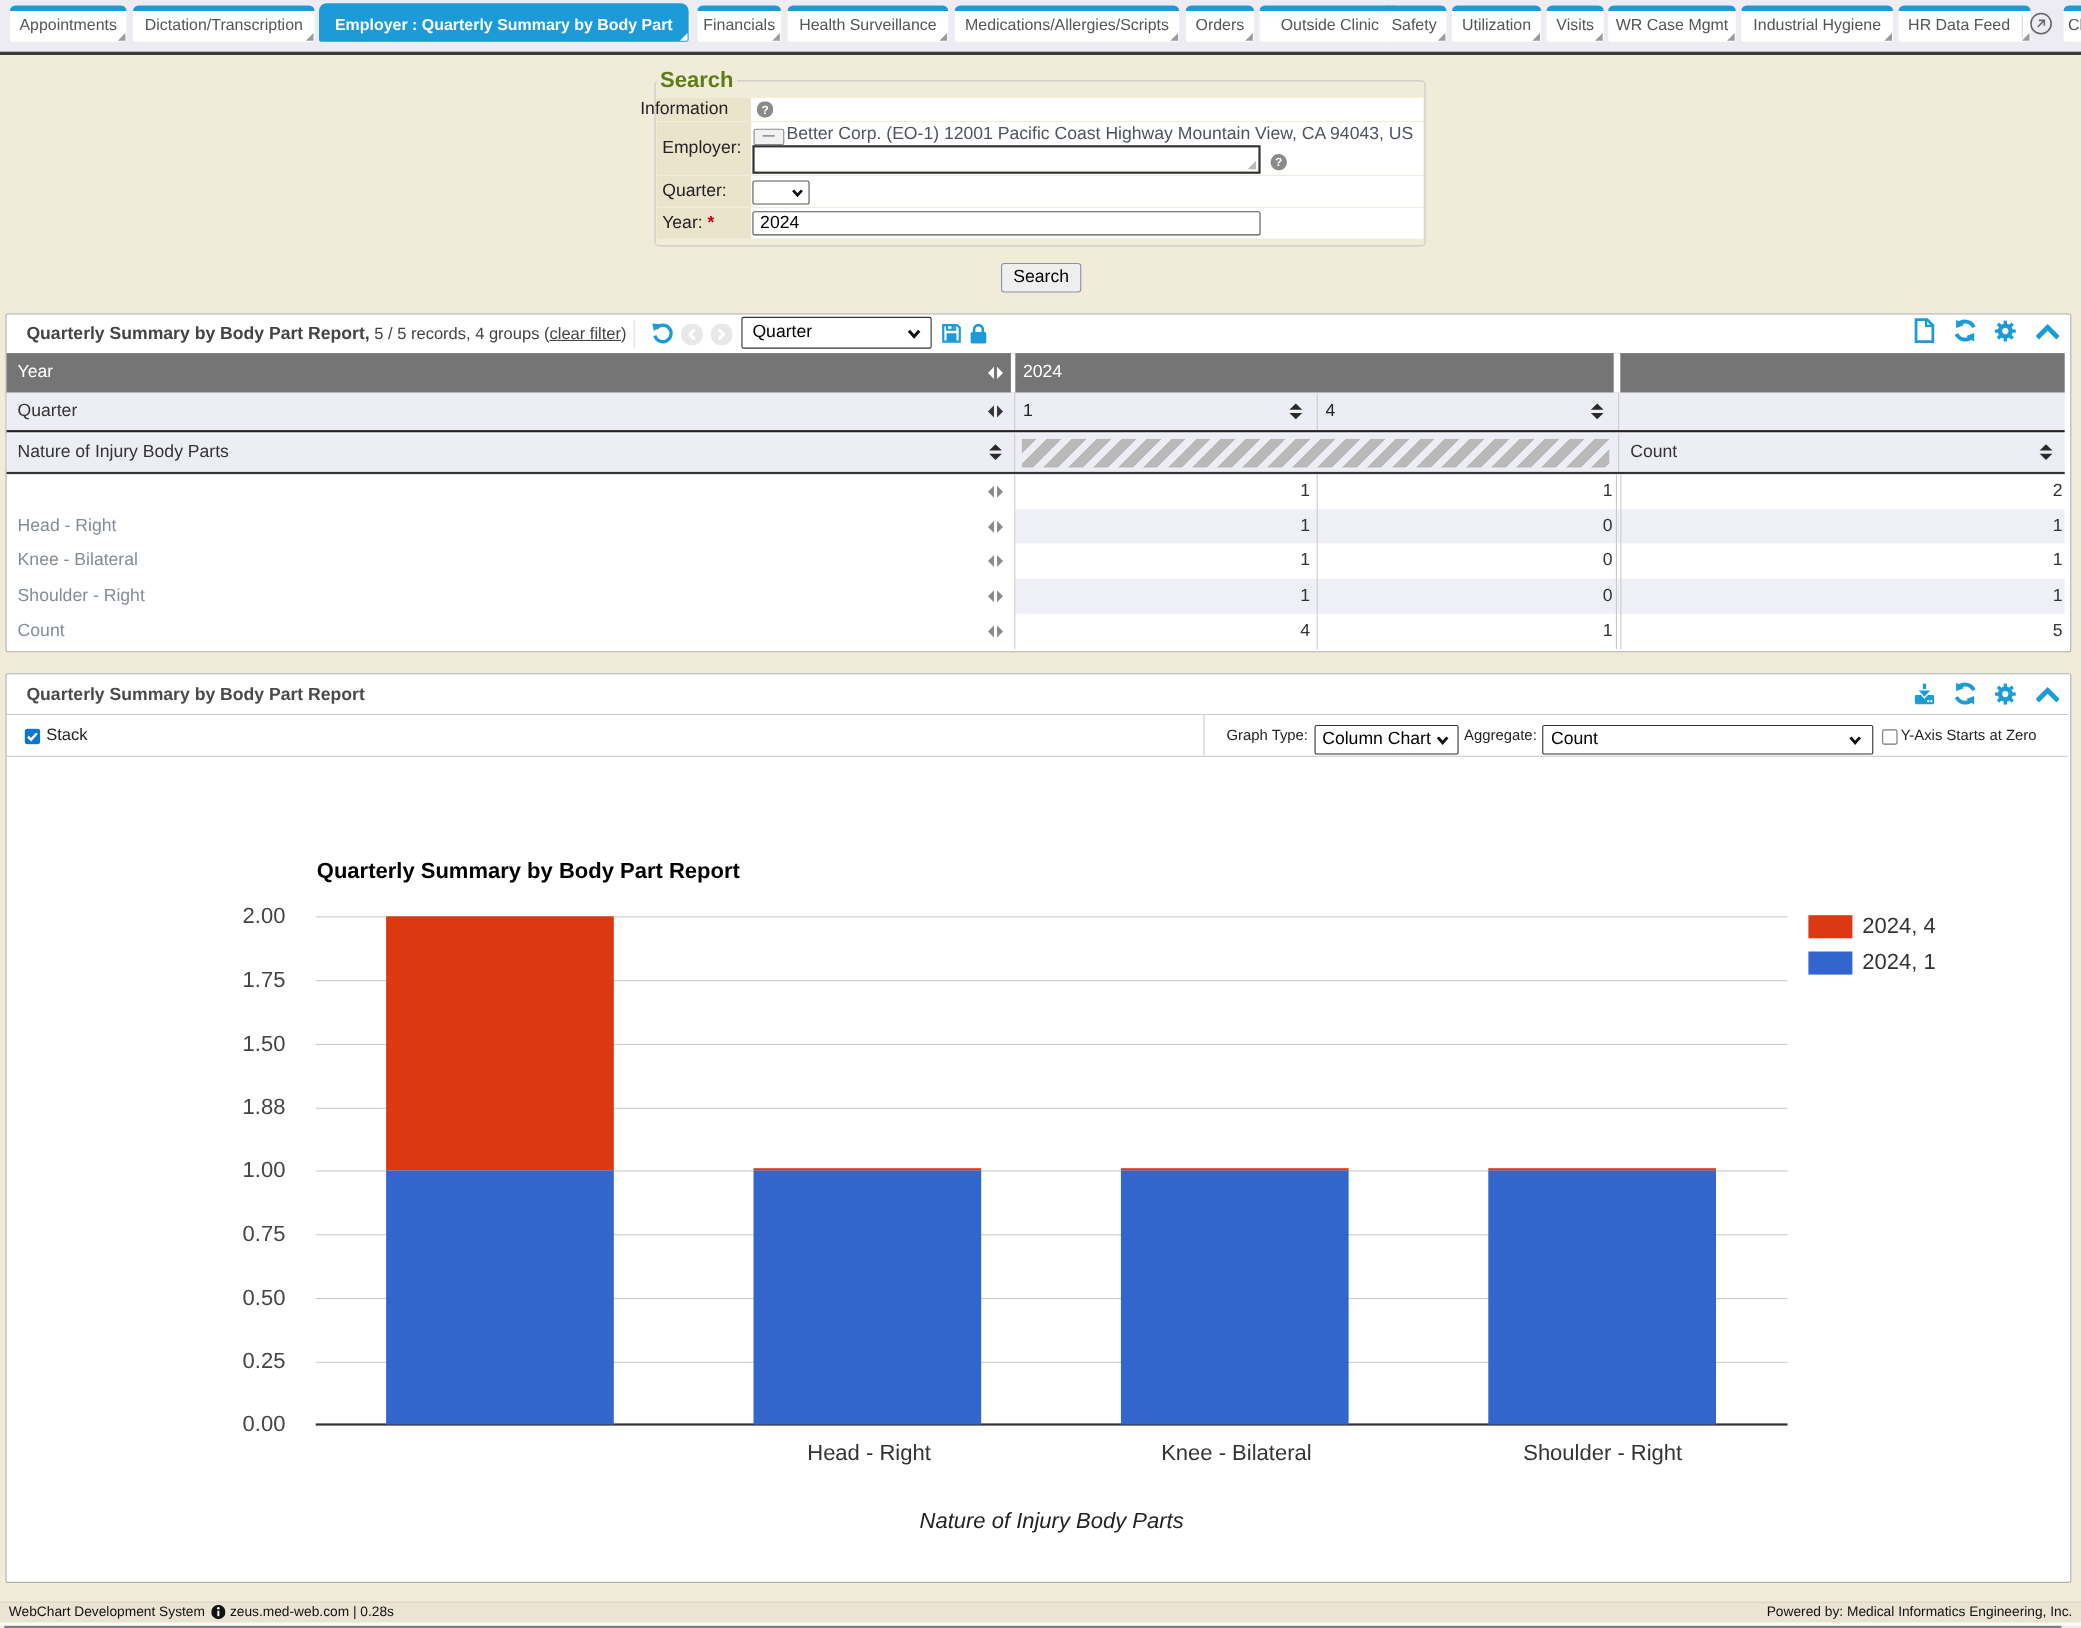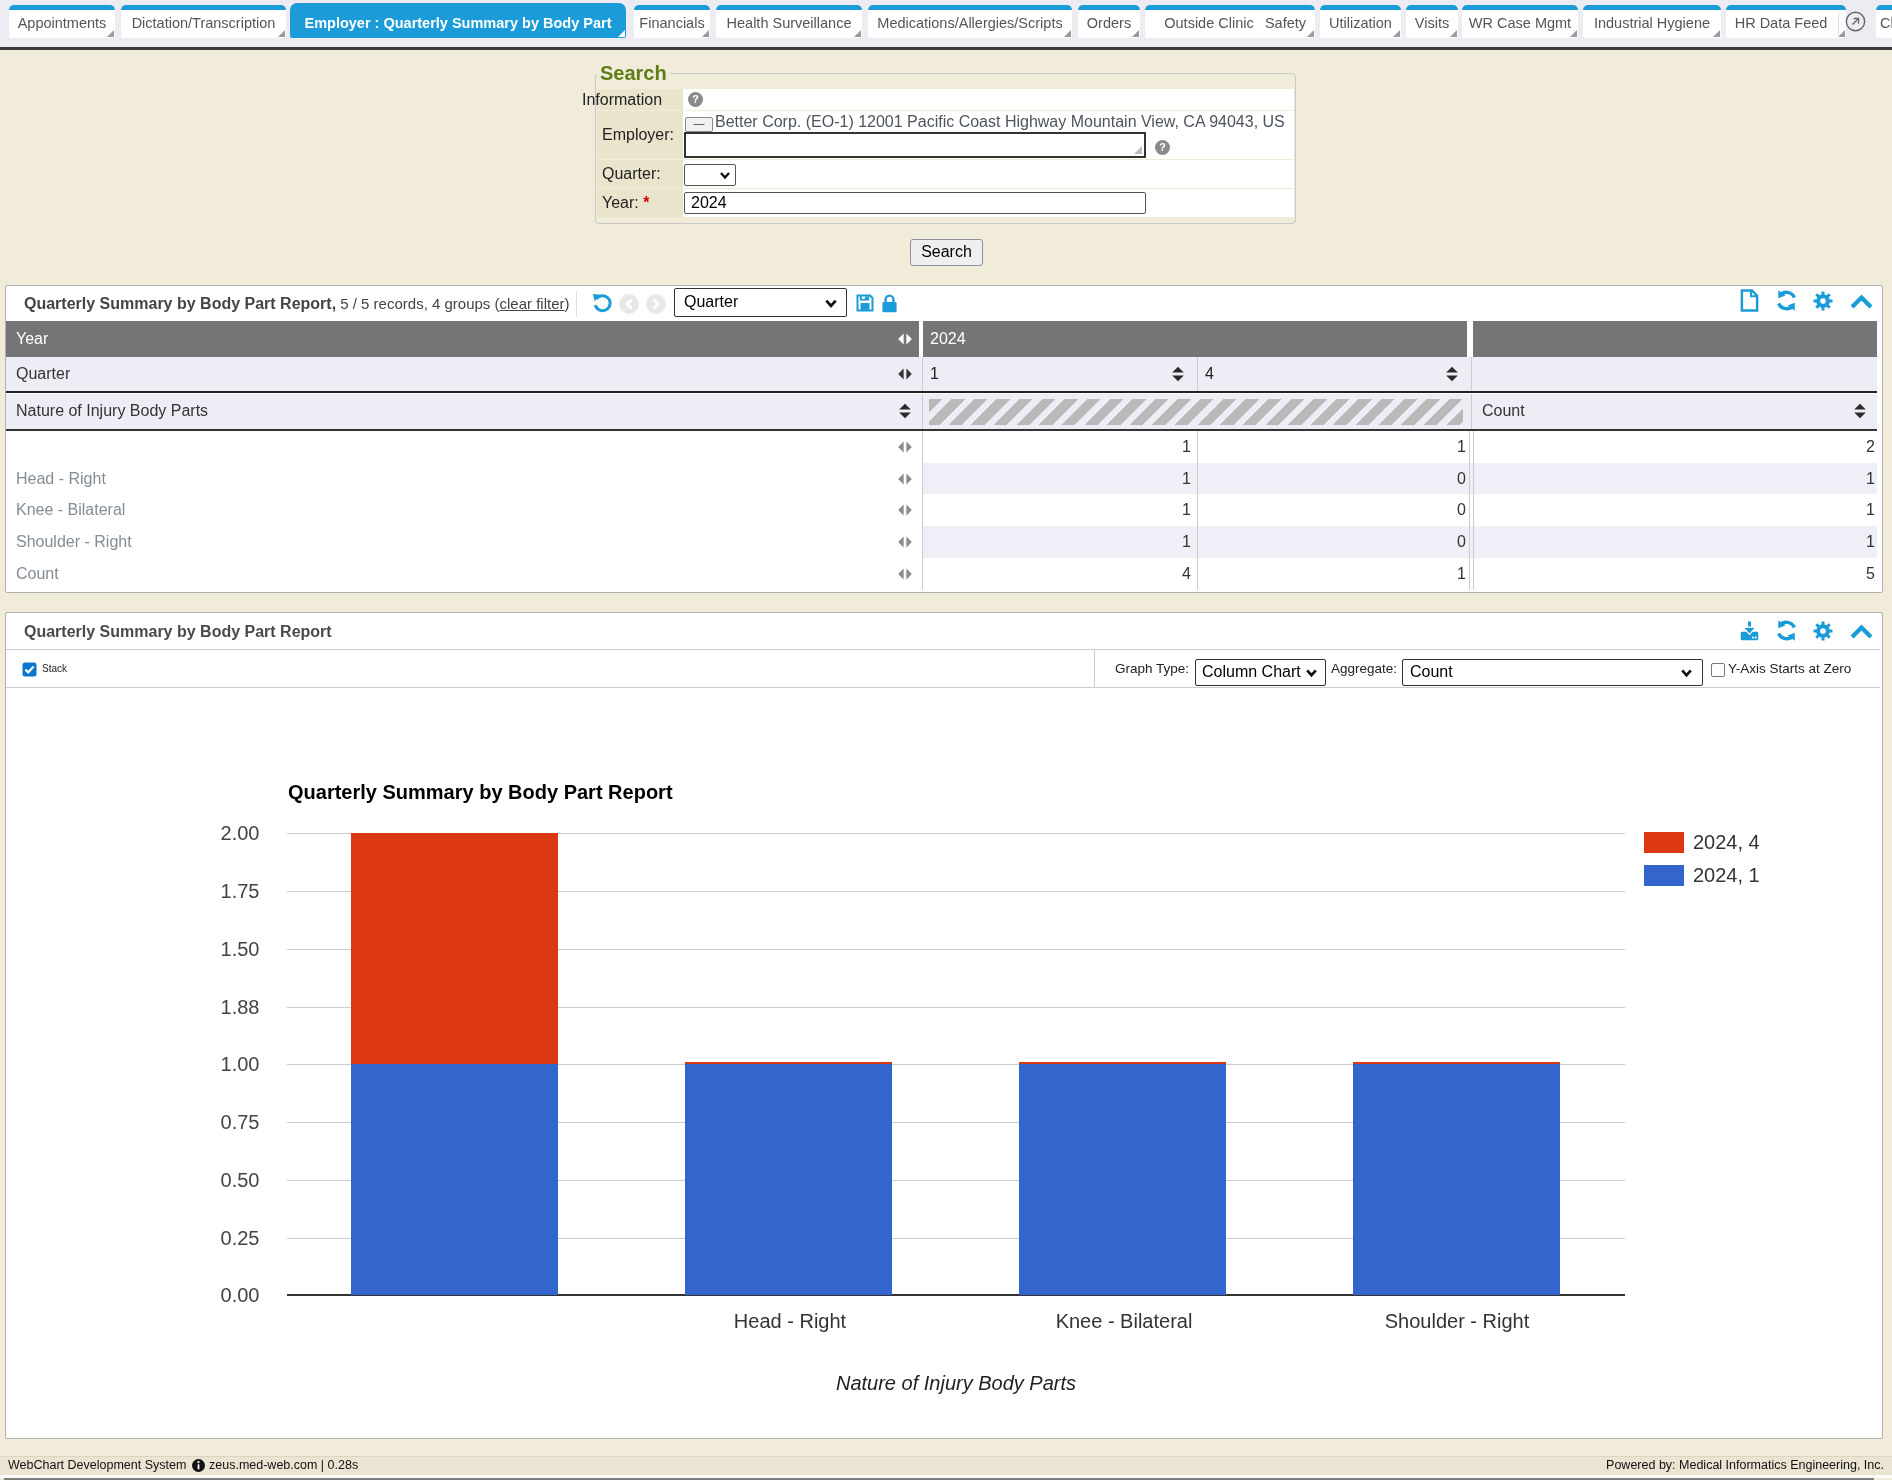--- a/index.html
+++ b/index.html
@@ -313,21 +313,21 @@
     <rect x="10.2" y="0.6" width="3.6" height="5" fill="#1b9cd8" transform="rotate(315 12 12)"></rect>
   </svg>
 <svg class="abs" style="left:1851px;top:621px" width="21" height="21" viewBox="0 0 24 24">
 <polyline points="3,16.5 12,7.5 21,16.5" fill="none" stroke="#1b9cd8" stroke-width="5" stroke-linecap="square"></polyline>
   </svg>
 <div class="abs" style="left:6px;top:649px;width:1874px;height:1px;background:#ccc"></div>
 <svg class="abs" style="left:22px;top:662px" width="15" height="15" viewBox="0 0 15 15">
 <rect x="0.5" y="0.5" width="14" height="14" rx="2.5" fill="#0b76d1"></rect>
 <polyline points="3.4,7.6 6.2,10.4 11.6,4.6" fill="none" stroke="#fff" stroke-width="2.2"></polyline>
   </svg>
-<div class="cell" style="left:42px;top:650px;height:37px;line-height:37px;color:#222;font-size:10px">Stack</div>
+<div class="cell" style="left:42px;top:650px;height:37px;line-height:37px;color:#222;font-size:15px">Stack</div>
 <div class="abs" style="left:1094px;top:650px;width:1px;height:37px;background:#ccc"></div>
 <div class="cell" style="left:1115px;top:650px;height:37px;line-height:37px;color:#222;font-size:13.5px">Graph Type:</div>
 <div class="abs" style="left:1195px;top:659px;width:129px;height:25px;background:#fff;border:1.5px solid #333;border-radius:2px"></div>
 <div class="cell" style="left:1202px;top:660px;height:24px;line-height:24px;color:#000">Column Chart</div>
 <svg class="abs" style="left:1305px;top:666px" width="13" height="13" viewBox="0 0 12 12">
 <polyline points="2,4 6,8.5 10,4" fill="none" stroke="#111" stroke-width="2.4"></polyline>
   </svg>
 <div class="cell" style="left:1331px;top:650px;height:37px;line-height:37px;color:#222;font-size:13.5px">Aggregate:</div>
 <div class="abs" style="left:1402px;top:659px;width:299px;height:25px;background:#fff;border:1.5px solid #333;border-radius:2px"></div>
 <div class="cell" style="left:1410px;top:660px;height:24px;line-height:24px;color:#000">Count</div>

